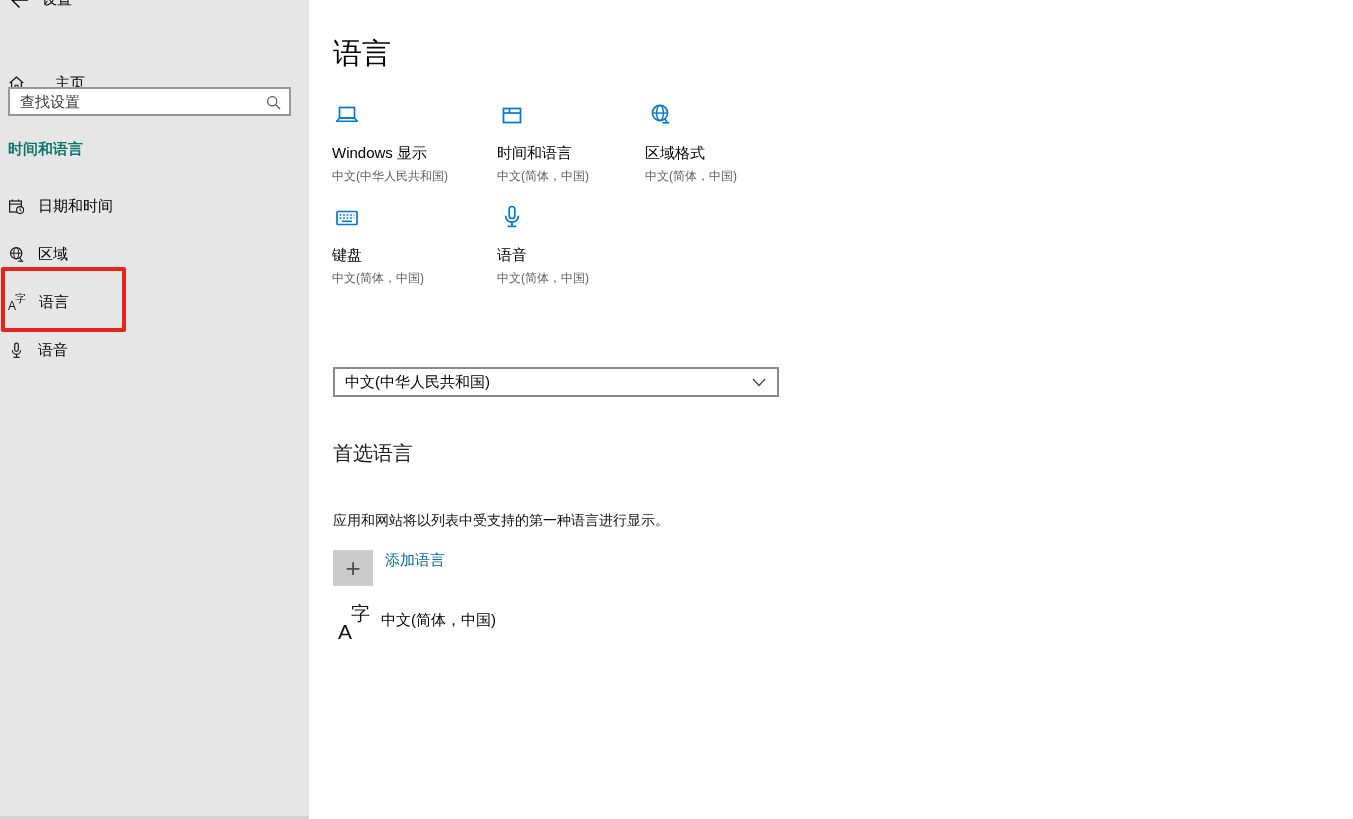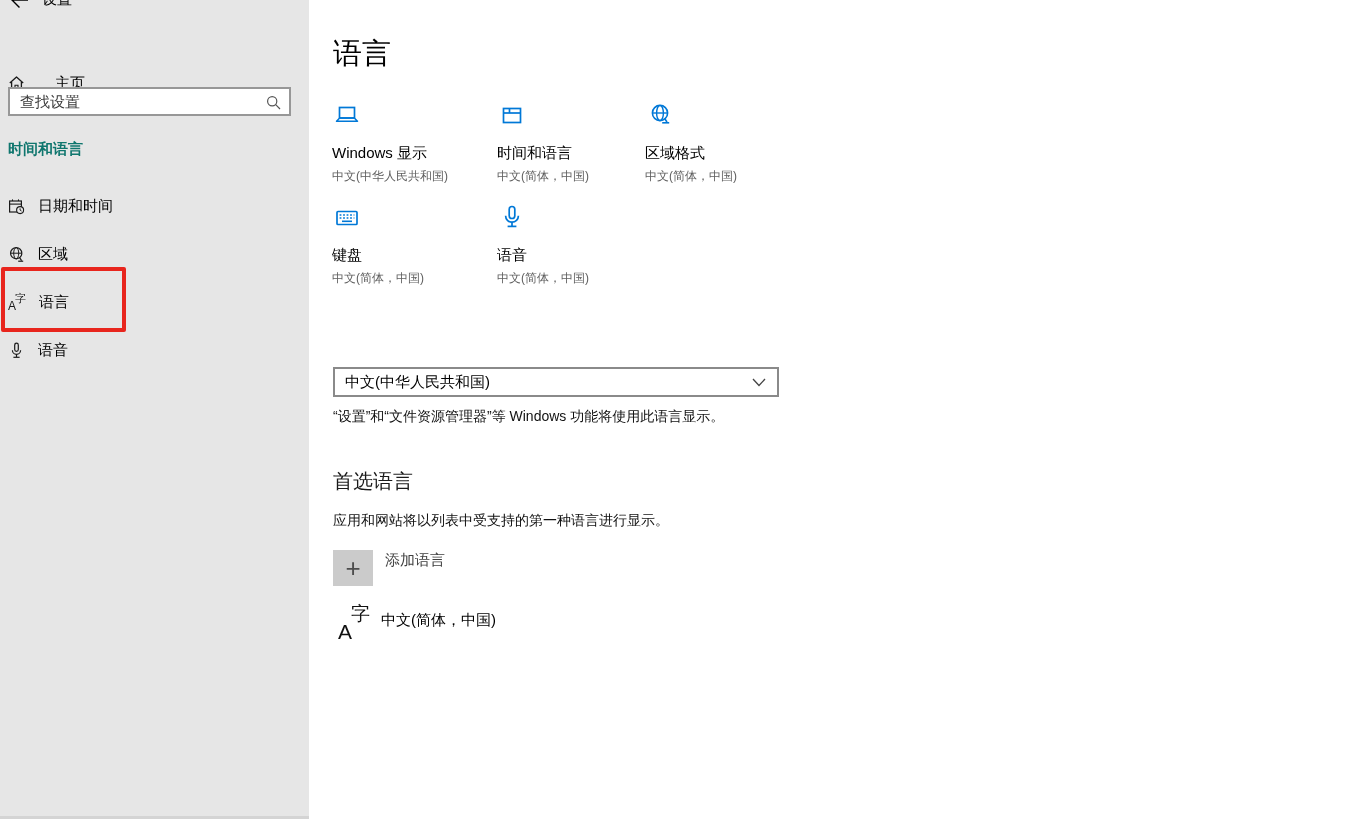--- a/index.html
+++ b/index.html
@@ -41,37 +41,37 @@
   
   .page-title { position:absolute; left:333px; top:34px; font-size:29px; font-weight:400; color:#000; }
   .tile { position:absolute; width:142px; cursor:pointer; }
   .tile.c1 { left:332px; } .tile.c2 { left:497px; } .tile.c3 { left:645px; }
   .tile.r1 { top:101px; }  .tile.r2 { top:203px; }
   .tile svg { display:block; }
   .tile-title { margin-top:13px; font-size:15px; color:#000; white-space:nowrap; }
   .tile-sub { margin-top:5px; font-size:12px; color:#5f5f5f; white-space:nowrap; }
   .section-heading { position:absolute; left:333px; font-size:20px; font-weight:400; color:#1a1a1a; }
   .sh-display { top:320px; }
-  .sh-preferred { top:468px;text-align:right; }
+  .sh-preferred { top:440px;text-align:right; }
   .dropdown {
     position:absolute; left:333px; top:367px; width:446px; height:30px;
     background:#fff; border:2px solid #8a8a8a; cursor:pointer;
   }
   .dropdown-value { position:absolute; left:10px; top:0; line-height:26px; font-size:15px; color:#000; }
   .dropdown .chevron { position:absolute; right:11px; top:9px; }
   .desc { position:absolute; left:333px; font-size:14px; color:#111; }
   .desc-display { top:408px; }
   .desc-preferred { top:512px; }
   .add-row { position:absolute; left:333px; top:550px; width:446px; height:36px; cursor:pointer; }
   .add-tile {
     position:absolute; left:0; top:0; width:40px; height:36px; background:#cbcbcb;
     display:flex; align-items:center; justify-content:center;
     font-size:26px; font-weight:300; color:#4d4d4d; line-height:1;
   }
-  .add-label { position:absolute; left:52px; top:1px; font-size:15px; color:#404040; }
+  .add-label { position:absolute; left:52px; top:1px; font-size:15px; color:#0369a1; }
   .lang-item { position:absolute; left:333px; top:600px; width:446px; height:52px; cursor:pointer; }
   .azi-lg { position:absolute; left:5px; top:4px; width:34px; height:38px; }
   .azi-lg .a  { position:absolute; left:0; bottom:0; font-size:21px; line-height:1; color:#111; }
   .azi-lg .zi { position:absolute; left:13px; top:0; font-size:19px; line-height:1; color:#111; }
   .lang-name { position:absolute; left:48px; top:11px; font-size:15px; color:#000; }
 </style>
 </head>
 <body>
 
 <div id="app">
@@ -205,21 +205,20 @@
   </div>
 
 
   <div class="dropdown">
     <span class="dropdown-value">中文(中华人民共和国)</span>
     <svg class="chevron" width="14" height="9" viewBox="0 0 14 9">
       <path d="M1 1 L7 7.5 L13 1" stroke="#444" stroke-width="1.3" fill="none"></path>
     </svg>
   </div>
 
-  <div class="desc desc-display">“设置”和“文件资源管理器”等 Windows 功能将使用此语言显示。</div>
 
   <div class="section-heading sh-preferred">首选语言</div>
 
   <div class="desc desc-preferred">应用和网站将以列表中受支持的第一种语言进行显示。</div>
 
   <div class="add-row">
     <div class="add-tile">+</div>
     <div class="add-label">添加语言</div>
   </div>
 

